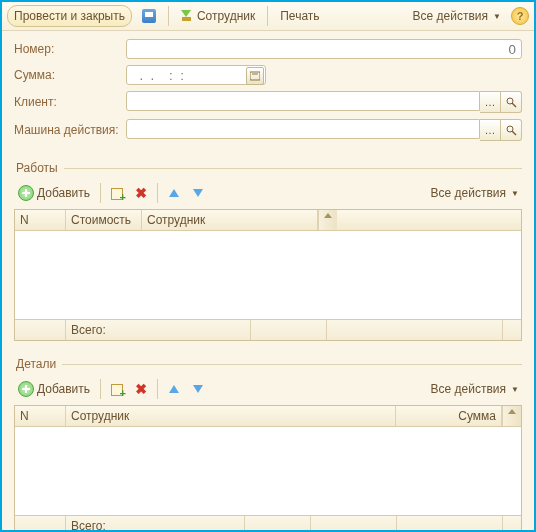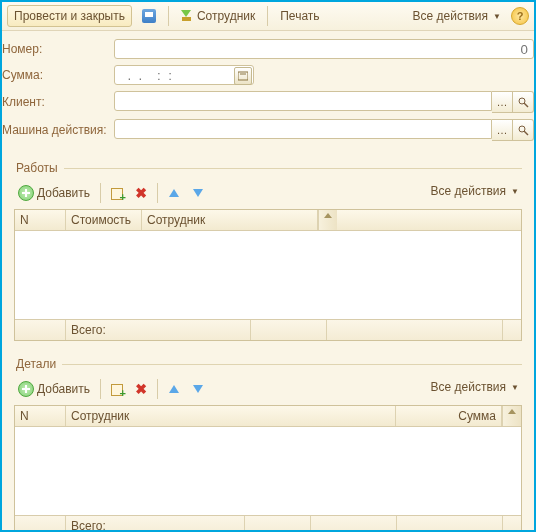--- a/index.html
+++ b/index.html
@@ -1,36 +1,36 @@
 <!DOCTYPE html>
 <html><head>
 <meta charset="utf-8">
 <style>
 html,body{margin:0;padding:0;width:536px;height:532px;font-family:Arial,sans-serif;font-size:12px;color:#7a5c3d;background:#faf5e6;overflow:hidden}
 body{border:2px solid #00a6de;box-sizing:border-box}
 .toolbar{display:flex;align-items:center;padding:3px 5px;background:linear-gradient(#fefbf2,#f7f1dd);border-bottom:1px solid #e0d5b8;gap:3px}
-.btn{display:inline-flex;align-items:center;gap:3px;padding:3px 6px;border:1px solid transparent;border-radius:3px;cursor:pointer;color:#6b5231}
+.btn{display:inline-flex;align-items:center;gap:3px;padding:3px 6px;border:1px solid transparent;border-radius:10px;cursor:pointer;color:#6b5231}
 .btn.primary{background:linear-gradient(#fff8e4,#f8ebc0);border-color:#d3c392}
 .sep{width:1px;height:20px;background:#d8cca8;margin:0 2px}
 .spacer{flex:1}
-.form{padding:8px 0}
+.form{padding:8px 12px}
 .row{display:flex;align-items:center;margin-bottom:6px}
 .lbl{width:112px;color:#8f663c}
 .fld{flex:1;position:relative}
 .inp{width:100%;height:20px;border:1px solid #cfc29b;border-radius:3px;background:#fff;box-sizing:border-box;padding:0 5px}
 .inp.num{text-align:right;color:#999}
 .inp-ref{display:flex;gap:0}
 .inp-ref .inp{flex:1;border-radius:3px 0 0 3px}
 .ref-btn{width:20px;height:20px;border:1px solid #cfc29b;border-left:0;background:linear-gradient(#fff,#f3ecd3);display:flex;align-items:center;justify-content:center;cursor:pointer;font-size:11px;color:#6b5231}
 .ref-btn:last-child{border-radius:0 3px 3px 0}
 .date-btn{position:absolute;right:2px;top:2px;width:16px;height:16px;border:1px solid #c5b98f;background:linear-gradient(#fff,#ece3c5);border-radius:2px;display:flex;align-items:center;justify-content:center;cursor:pointer}
 .date-row .fld{width:140px;flex:0 0 140px}
 fieldset{border:1px solid #dfd4b1;border-left:0;border-right:0;border-bottom:0;margin:6px 12px 0;padding:8px 0 10px}
 legend{color:#8f663c;padding-right:6px}
-.tbtns{display:flex;align-items:flex-start;gap:4px}
+.tbtns{display:flex;align-items:center;gap:4px}
 .ibtn{width:20px;height:20px;display:flex;align-items:center;justify-content:center;cursor:pointer;border-radius:3px}
 .add{display:inline-flex;align-items:center;gap:3px;padding:2px 4px;cursor:pointer;color:#6b5231}
 .plus{position:relative;width:14px;height:14px;border-radius:50%;border:1px solid #4fa83e;background:radial-gradient(#c6f0b9,#7fce71);display:inline-block}
 .plus:before,.plus:after{content:"";position:absolute;background:#fff;left:50%;top:50%;transform:translate(-50%,-50%)}
 .plus:before{width:8px;height:2px}
 .plus:after{width:2px;height:8px}
 .dup{position:relative;width:14px;height:14px;display:inline-block}
 .dup:before{content:"";position:absolute;left:1px;top:2px;width:10px;height:10px;border:1px solid #c29a3c;background:#fff6dc}
 .dup:after{content:"+";position:absolute;right:-2px;bottom:-3px;font-size:11px;font-weight:bold;color:#3a9a2e}
 .del{font-size:14px;color:#d1352a;font-weight:bold}

